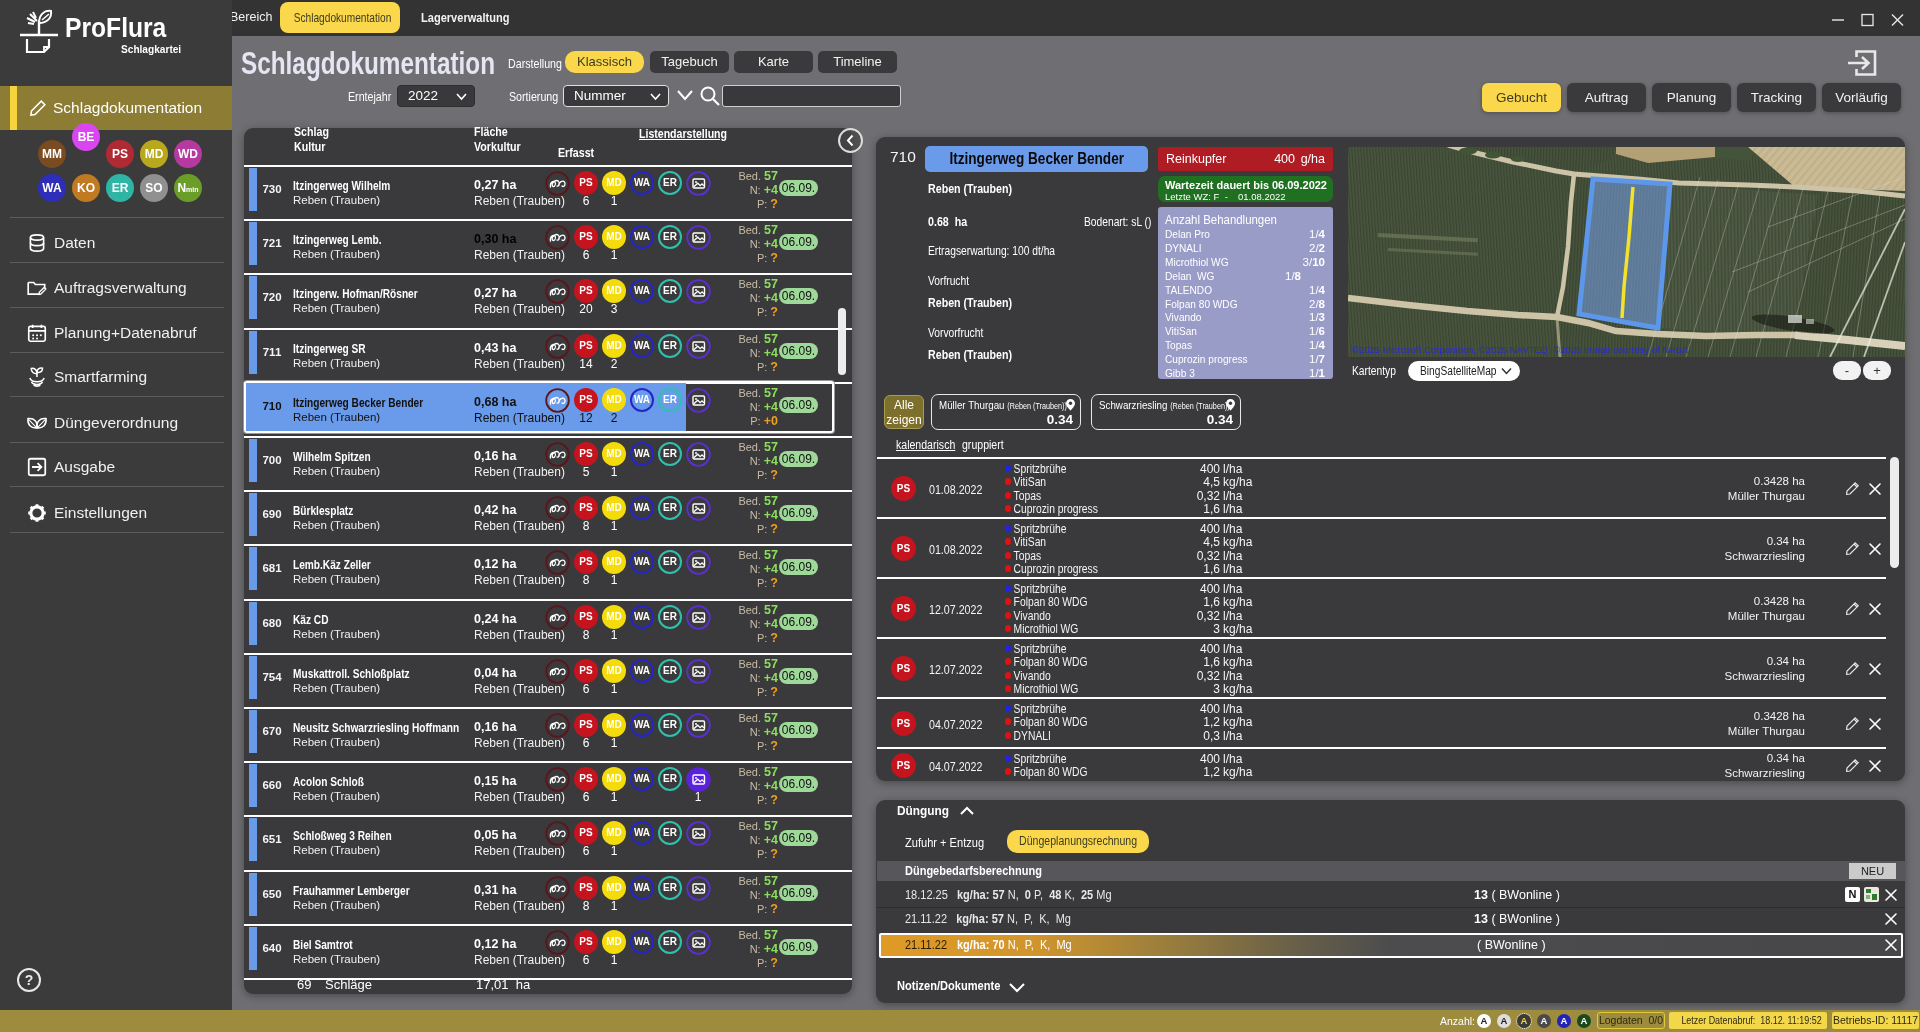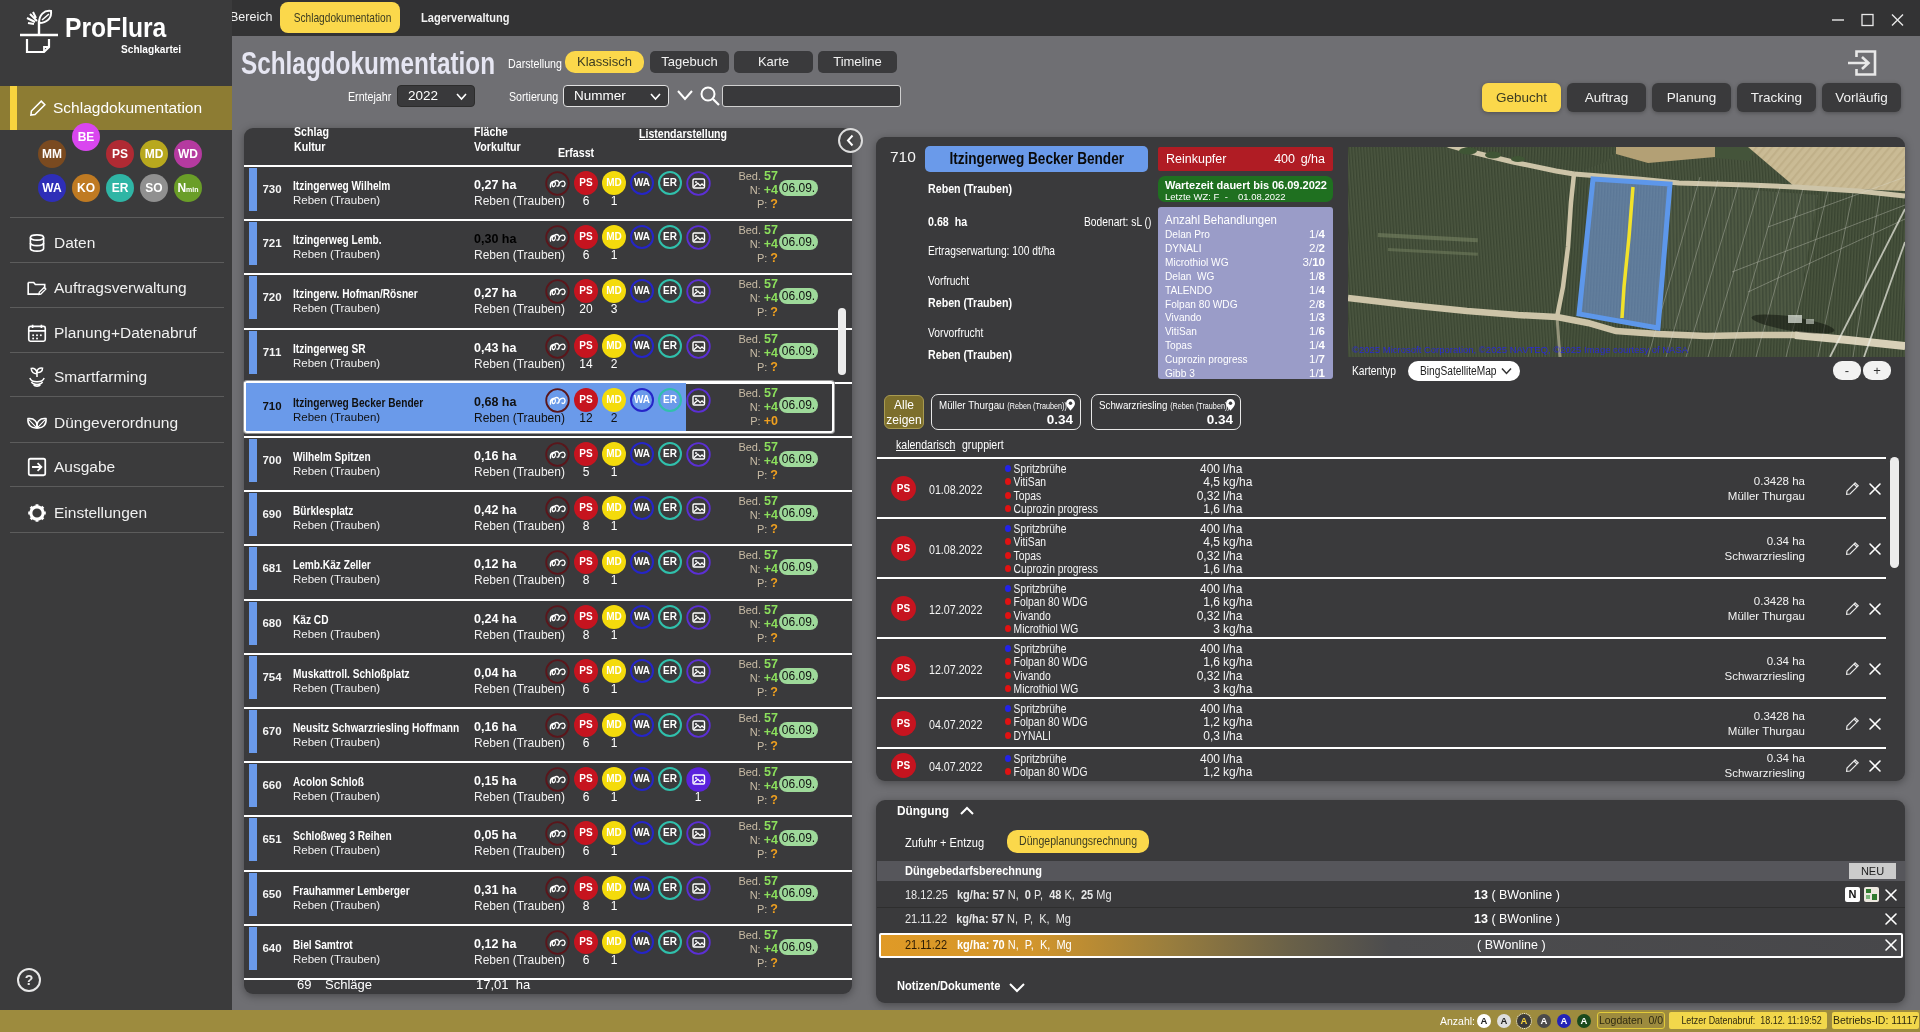--- a/index.html
+++ b/index.html
@@ -623,21 +623,21 @@
   </div>
 <div class="abs" style="left:1158px;top:207px;width:175px;height:172px;background:#9a9cc8;border-radius:3px"></div>
 <div class="abs sx9" style="left:1165px;top:212px;font-size:13px;color:#fff">Anzahl Behandlungen</div>
 <div class="abs sx9" style="left:1165px;top:228px;font-size:11.5px;color:#fff">Delan Pro</div>
 <div class="abs" style="left:1285px;top:228px;width:40px;text-align:right;font-size:11.5px;color:#fff">1/<b>4</b></div>
 <div class="abs sx9" style="left:1165px;top:242px;font-size:11.5px;color:#fff">DYNALI</div>
 <div class="abs" style="left:1285px;top:242px;width:40px;text-align:right;font-size:11.5px;color:#fff">2/<b>2</b></div>
 <div class="abs sx9" style="left:1165px;top:256px;font-size:11.5px;color:#fff">Microthiol WG</div>
 <div class="abs" style="left:1285px;top:256px;width:40px;text-align:right;font-size:11.5px;color:#fff">3/<b>10</b></div>
 <div class="abs sx9" style="left:1165px;top:270px;font-size:11.5px;color:#fff">Delan&nbsp; WG</div>
-<div class="abs" style="left:1285px;top:270px;width:40px;text-align:right;font-size:11.5px;color:#fff">1/<b>8</b></div>
+<div class="abs" style="left:1285px;top:270px;width:40px;text-align:left;font-size:11.5px;color:#fff">1/<b>8</b></div>
 <div class="abs sx9" style="left:1165px;top:284px;font-size:11.5px;color:#fff">TALENDO</div>
 <div class="abs" style="left:1285px;top:284px;width:40px;text-align:right;font-size:11.5px;color:#fff">1/<b>4</b></div>
 <div class="abs sx9" style="left:1165px;top:298px;font-size:11.5px;color:#fff">Folpan 80 WDG</div>
 <div class="abs" style="left:1285px;top:298px;width:40px;text-align:right;font-size:11.5px;color:#fff">2/<b>8</b></div>
 <div class="abs sx9" style="left:1165px;top:311px;font-size:11.5px;color:#fff">Vivando</div>
 <div class="abs" style="left:1285px;top:311px;width:40px;text-align:right;font-size:11.5px;color:#fff">1/<b>3</b></div>
 <div class="abs sx9" style="left:1165px;top:325px;font-size:11.5px;color:#fff">VitiSan</div>
 <div class="abs" style="left:1285px;top:325px;width:40px;text-align:right;font-size:11.5px;color:#fff">1/<b>6</b></div>
 <div class="abs sx9" style="left:1165px;top:339px;font-size:11.5px;color:#fff">Topas</div>
 <div class="abs" style="left:1285px;top:339px;width:40px;text-align:right;font-size:11.5px;color:#fff">1/<b>4</b></div>

